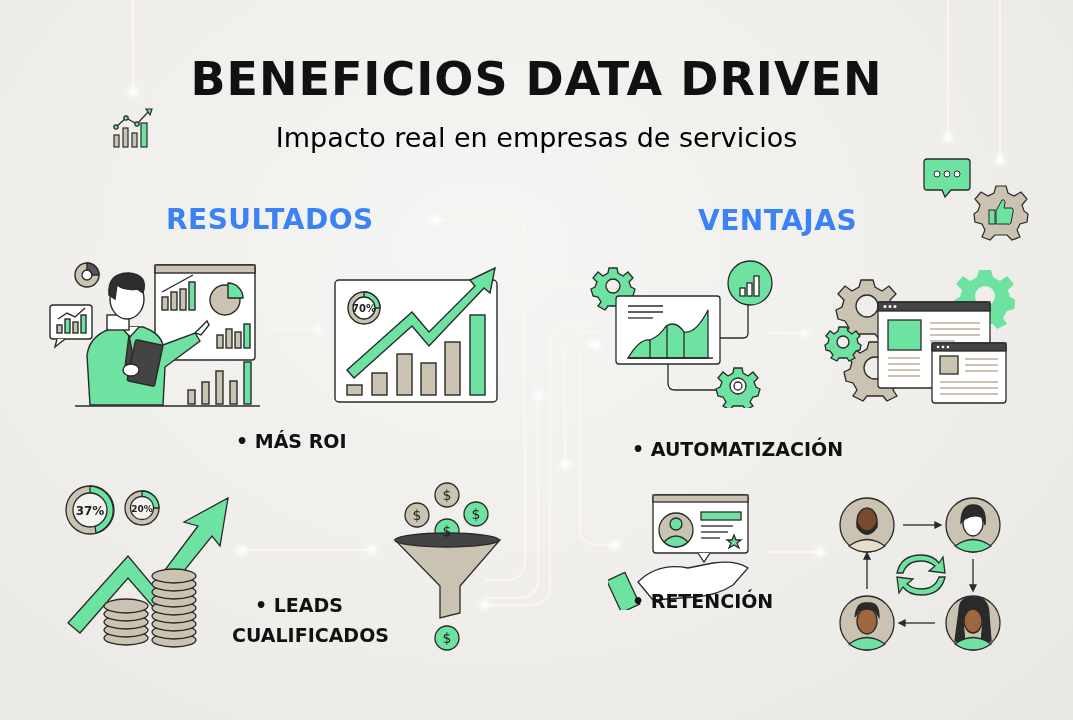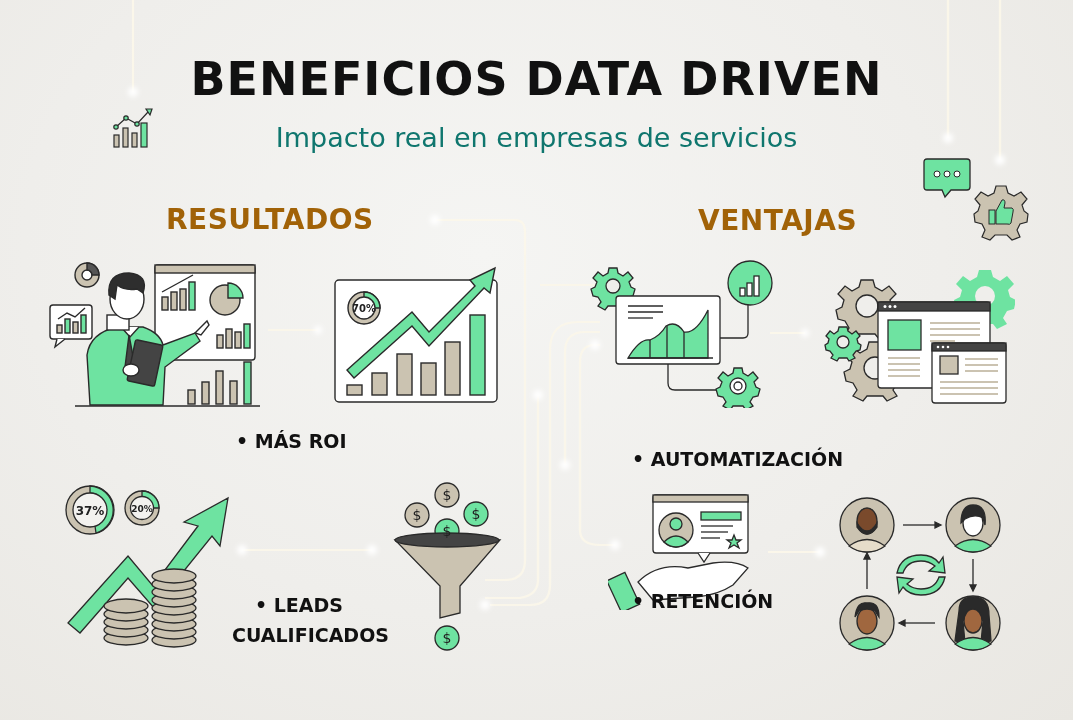--- a/index.html
+++ b/index.html
@@ -1,22 +1,22 @@
 <!DOCTYPE html>
 <html><head>
 <meta charset="utf-8">
 <style>
   html,body{margin:0;padding:0;}
   body{width:1073px;height:720px;overflow:hidden;position:relative;
     background:radial-gradient(ellipse at 45% 35%, #f5f5f3 0%, #efeeeb 55%, #e9e7e2 100%);
     font-family:"DejaVu Sans","Liberation Sans",sans-serif;color:#111;}
   .abs{position:absolute;}
   .title{left:0;width:1073px;top:52px;text-align:center;font-size:46px;font-weight:bold;letter-spacing:1px;color:#111;}
-  .subtitle{left:0;width:1073px;top:122px;text-align:center;font-size:27px;font-weight:normal;color:#0f766e;font-family:"DejaVu Sans",sans-serif;}
-  .section{font-size:28px;font-weight:bold;color:#a16207;letter-spacing:0.5px;}
+  .subtitle{left:0;width:1073px;top:122px;text-align:center;font-size:27px;font-weight:normal;color:#000000;font-family:"DejaVu Sans",sans-serif;}
+  .section{font-size:28px;font-weight:bold;color:#3b82f6;letter-spacing:0.5px;}
   .bullet{font-size:19px;font-weight:bold;color:#111;line-height:30px;}
   svg.lines{position:absolute;left:0;top:0;}
   .icon{position:absolute;}
 </style>
 </head>
 <body>
 
 <svg class="lines" width="1073" height="720">
   <defs>
     <filter id="glow" x="-50%" y="-50%" width="200%" height="200%">
@@ -229,21 +229,21 @@
       <line x1="150" y1="107" x2="183" y2="107"></line>
       <line x1="150" y1="113" x2="183" y2="113"></line>
       <line x1="125" y1="124" x2="183" y2="124"></line>
       <line x1="125" y1="130" x2="183" y2="130"></line>
       <line x1="125" y1="136" x2="183" y2="136"></line>
     </g>
   </g>
 </svg>
 
 <div class="abs bullet" style="left:236px;top:426px">• MÁS ROI</div>
-<div class="abs bullet" style="left:632px;top:444px">• AUTOMATIZACIÓN</div>
+<div class="abs bullet" style="left:632px;top:434px">• AUTOMATIZACIÓN</div>
 
 <svg class="icon" style="left:58px;top:478px" width="180" height="175" viewBox="0 0 180 175">
   <g stroke="#2a2a2a" stroke-width="1.3">
     <circle cx="32" cy="32" r="24" fill="#cbc3b1"></circle>
     <path d="M32 8 A24 24 0 0 1 38 55 L37 48 A17 17 0 0 0 32 15 Z" fill="#6ee3a1"></path>
     <circle cx="32" cy="32" r="17" fill="#f3f2ef"></circle>
     <circle cx="84" cy="30" r="17" fill="#cbc3b1"></circle>
     <path d="M84 13 A17 17 0 0 1 101 30 L95 30 A11 11 0 0 0 84 19 Z" fill="#6ee3a1"></path>
     <circle cx="84" cy="30" r="11.5" fill="#f3f2ef"></circle>
     <path d="M10 145 L70 78 L95 108 L140 48 L126 44 L170 20 L162 68 L154 58 L96 130 L70 100 L22 155 Z" fill="#6ee3a1"></path>

